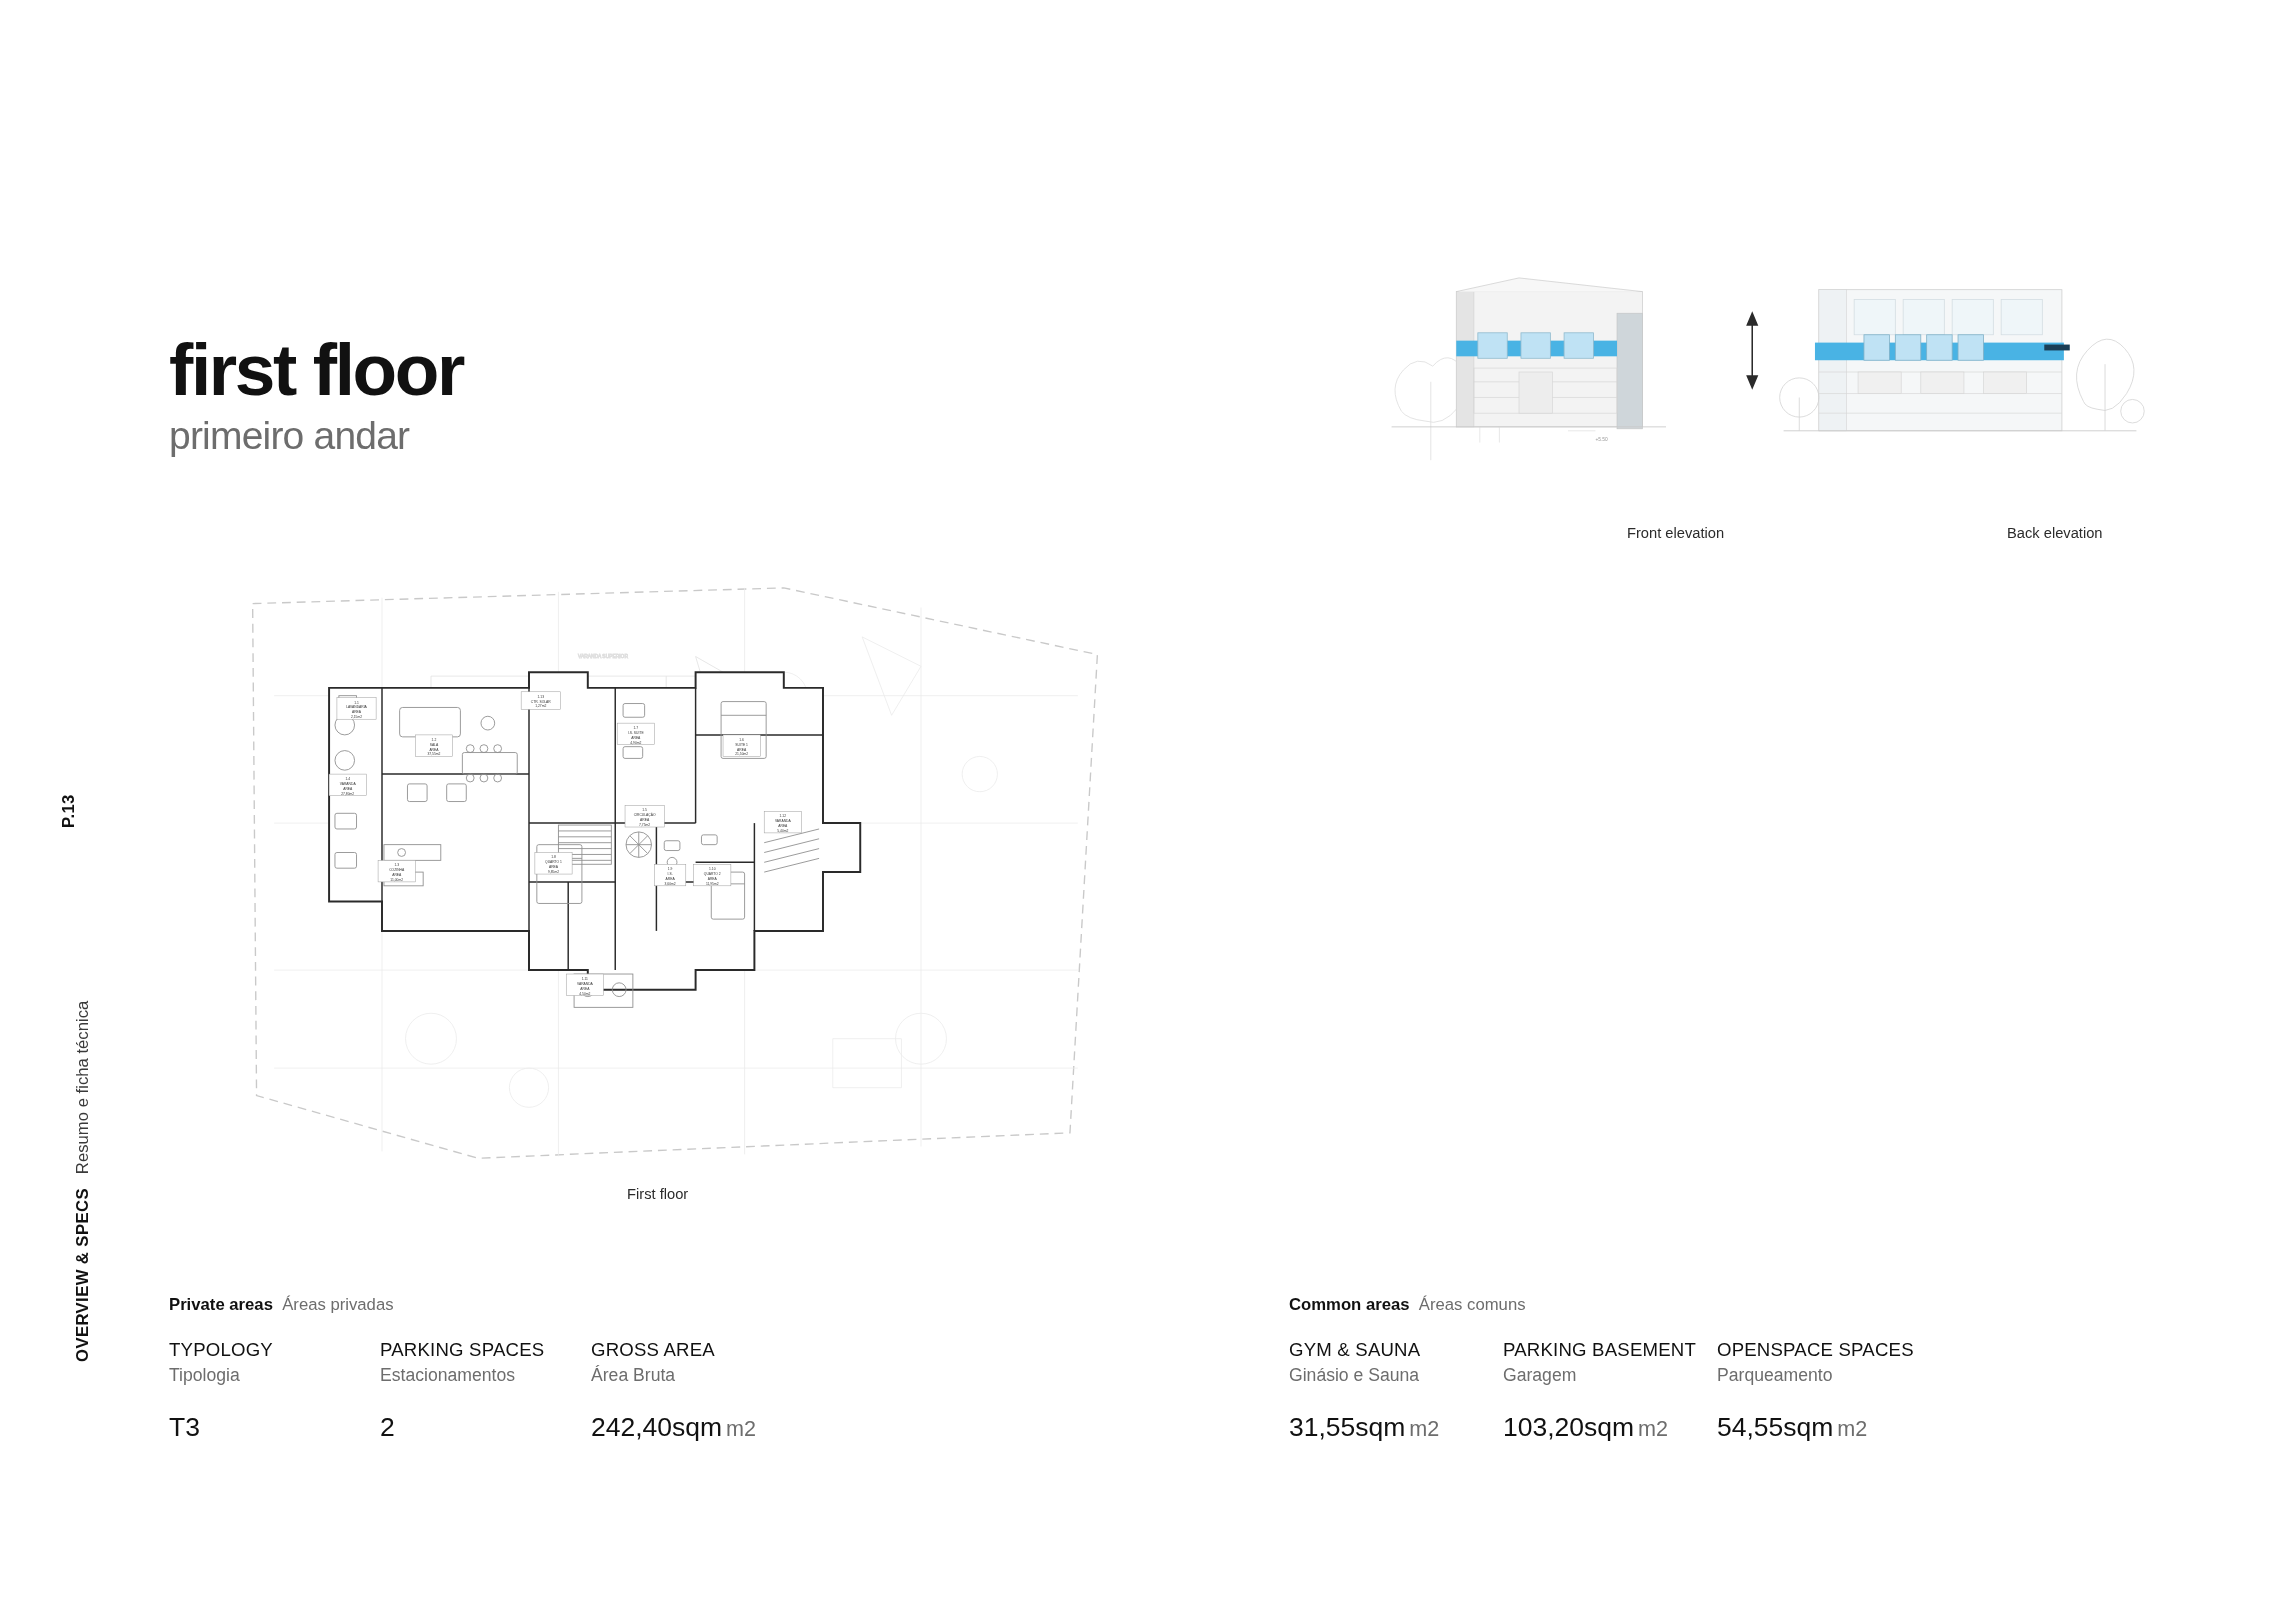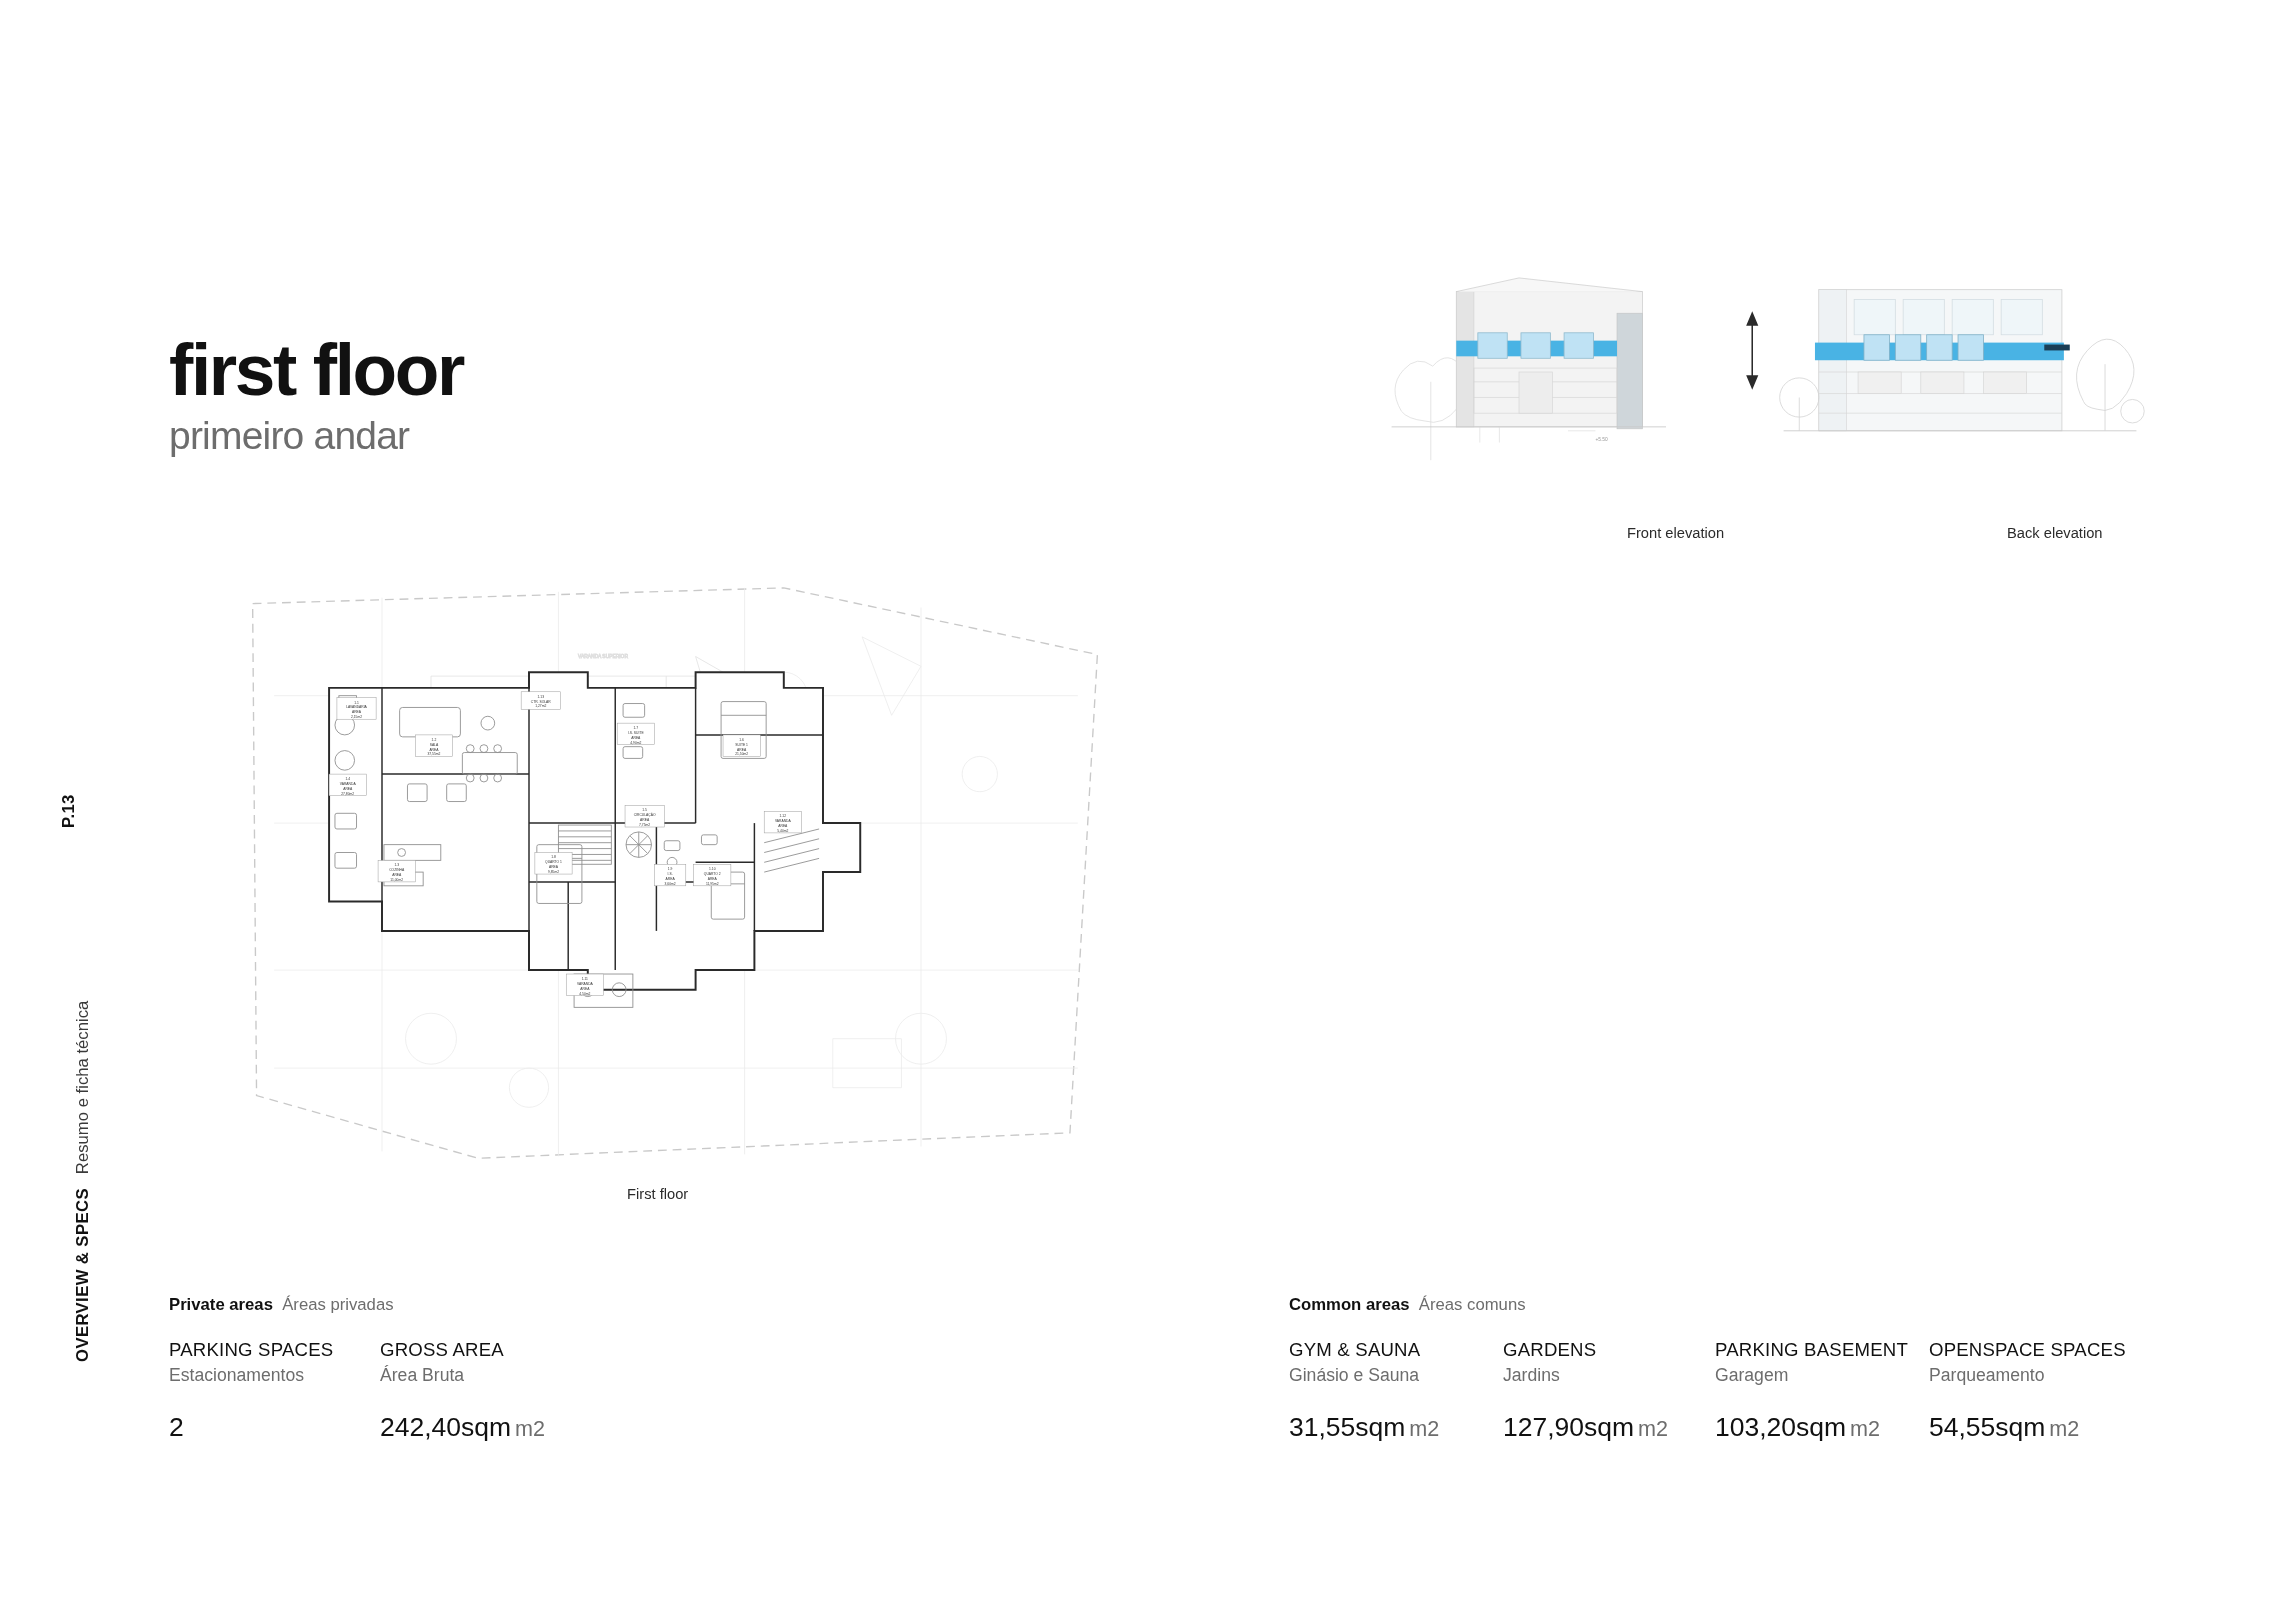--- a/index.html
+++ b/index.html
@@ -493,20 +493,25 @@
 </div>
 
 <div class="specs">
 
   <div class="spec-group private">
     <div class="spec-heading">
       <b>Private areas</b>
       &nbsp;<span>Áreas privadas</span>
     </div>
     <div class="spec-cols">
+      <div class="spec-col c0">
+        <div class="lbl-en">TYPOLOGY</div>
+        <div class="lbl-pt">Tipologia</div>
+        <div class="val">T3</div>
+      </div>
       <div class="spec-col c1">
         <div class="lbl-en">PARKING SPACES</div>
         <div class="lbl-pt">Estacionamentos</div>
         <div class="val">2</div>
       </div>
       <div class="spec-col c2">
         <div class="lbl-en">GROSS AREA</div>
         <div class="lbl-pt">Área Bruta</div>
         <div class="val">
           <span>242,40sqm</span><span class="unit">m2</span>
@@ -519,27 +524,20 @@
     <div class="spec-heading">
       <b>Common areas</b>
       &nbsp;<span>Áreas comuns</span>
     </div>
     <div class="spec-cols">
       <div class="spec-col k0">
         <div class="lbl-en">GYM &amp; SAUNA</div>
         <div class="lbl-pt">Ginásio e Sauna</div>
         <div class="val">
           <span>31,55sqm</span><span class="unit">m2</span>
-        </div>
-      </div>
-      <div class="spec-col k1">
-        <div class="lbl-en">GARDENS</div>
-        <div class="lbl-pt">Jardins</div>
-        <div class="val">
-          <span>127,90sqm</span><span class="unit">m2</span>
         </div>
       </div>
       <div class="spec-col k2">
         <div class="lbl-en">PARKING BASEMENT</div>
         <div class="lbl-pt">Garagem</div>
         <div class="val">
           <span>103,20sqm</span><span class="unit">m2</span>
         </div>
       </div>
       <div class="spec-col k3">

